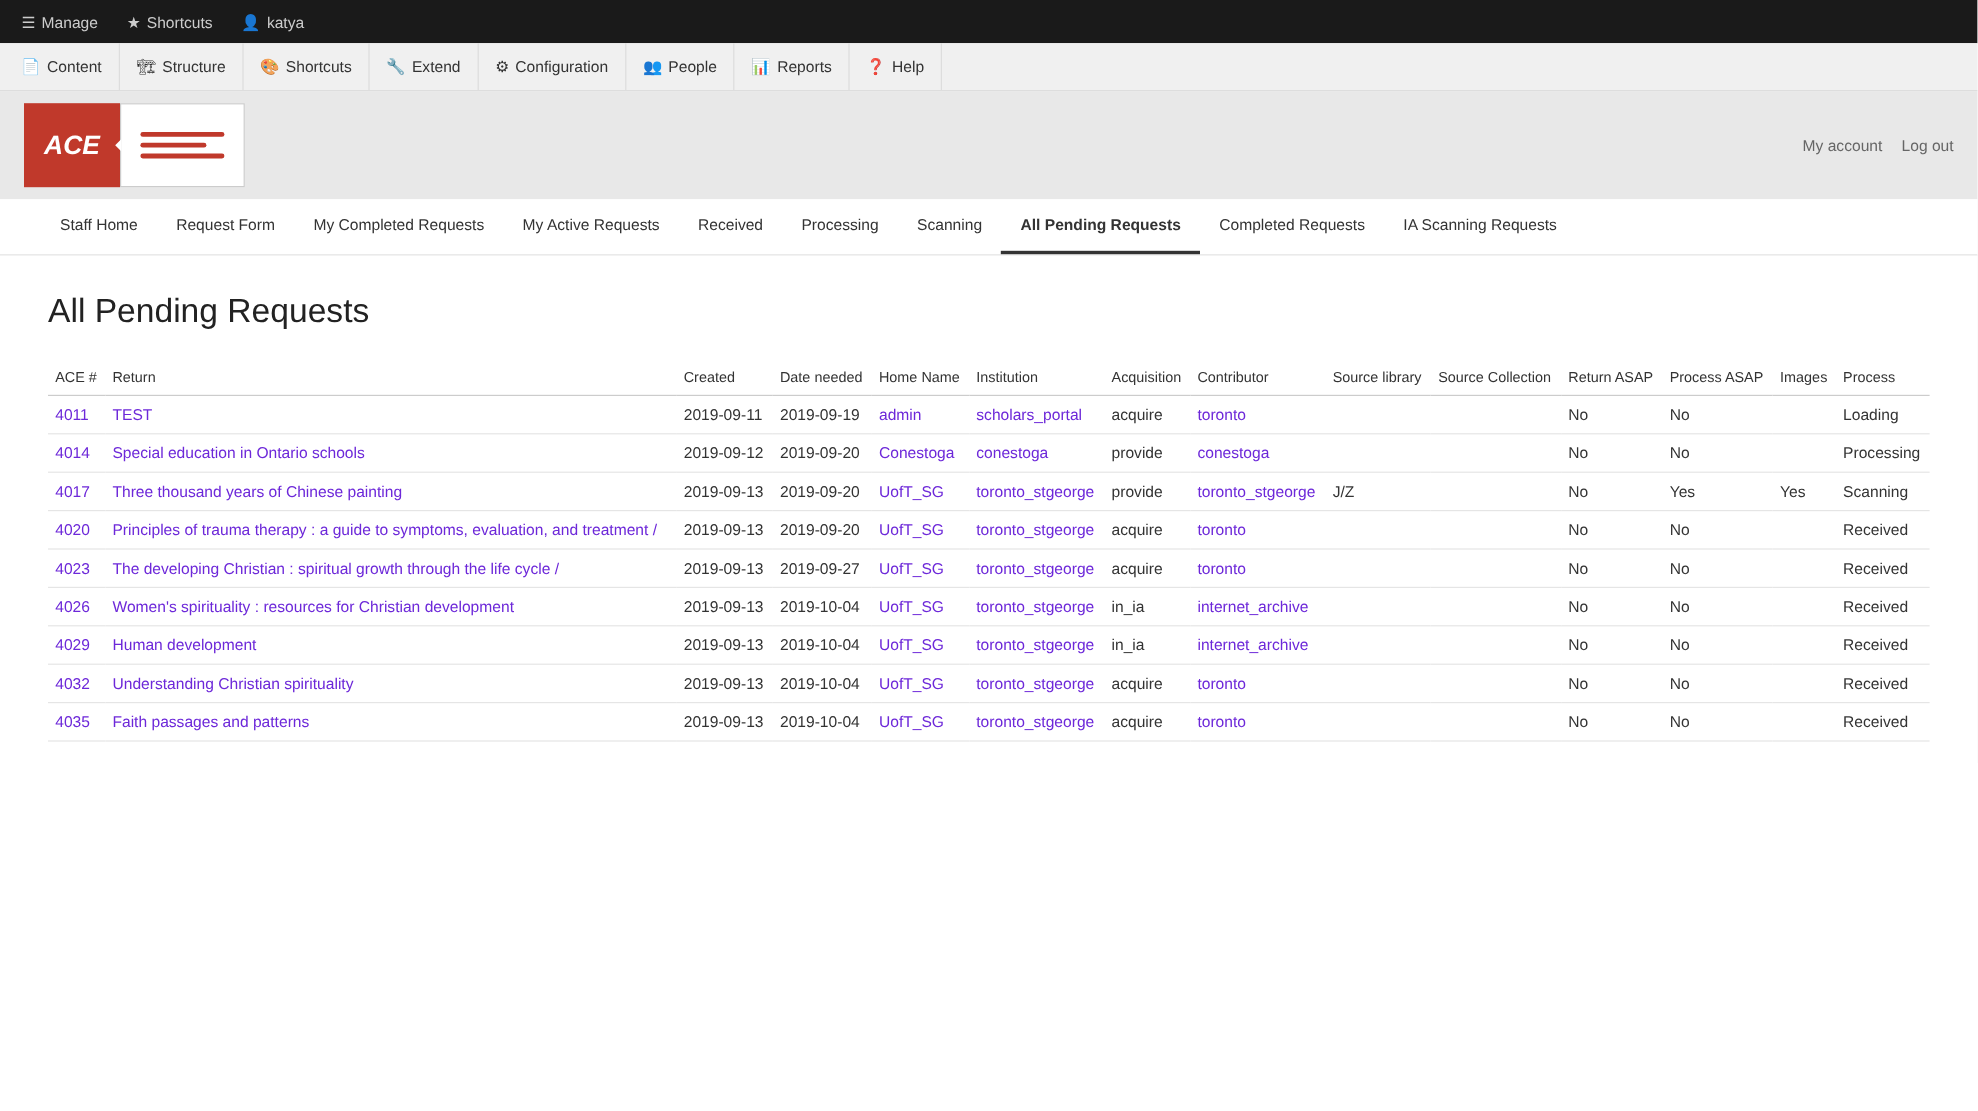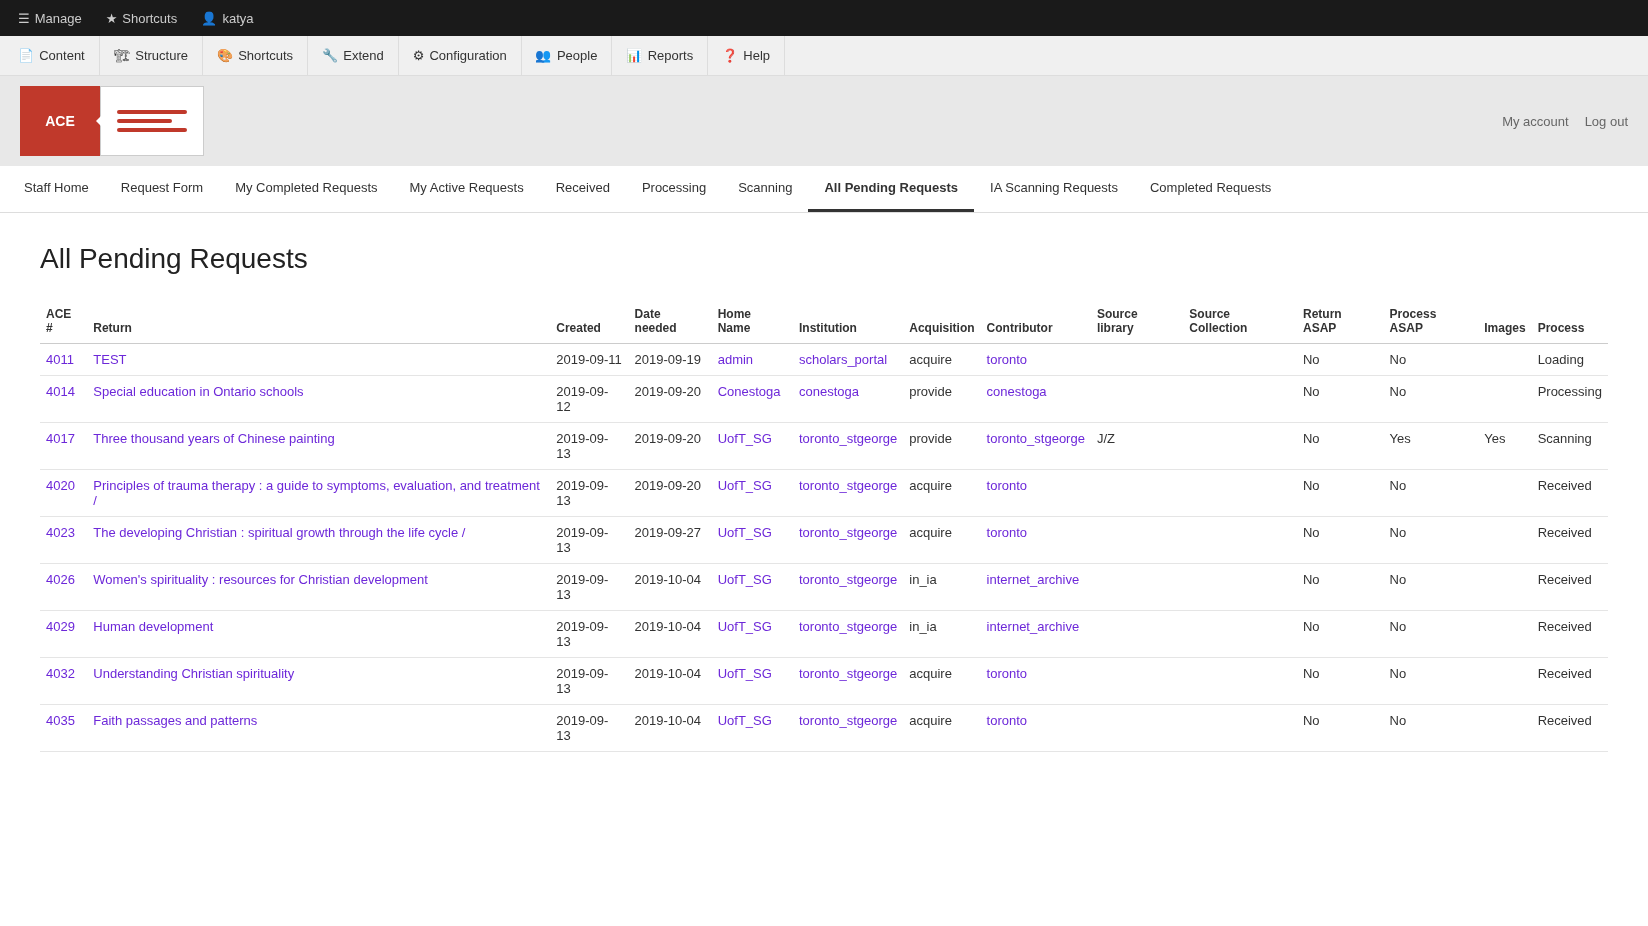--- a/index.html
+++ b/index.html
@@ -56,28 +56,29 @@
       justify-content: space-between;
       min-height: 90px;
     }
     .logo-area {
       display: flex;
       align-items: center;
     }
     .logo-box {
       background: #c0392b;
       color: white;
-      font-size: 14px;
+      font-size: 22px;
       font-weight: bold;
       padding: 12px 16px;
       display: flex;
       align-items: center;
       justify-content: center;
       min-width: 80px;
       min-height: 70px;
+      font-style: italic;
     }
     .logo-speech {
       background: white;
       border: 1px solid #ccc;
       padding: 12px 16px;
       display: flex;
       flex-direction: column;
       gap: 5px;
       min-width: 100px;
       min-height: 70px;
@@ -112,21 +113,21 @@
       color: #666;
       text-decoration: none;
       cursor: pointer;
     }
 
     
     .page-nav {
       background: white;
       border-bottom: 1px solid #ddd;
       display: flex;
-      padding: 0 8px;
+      padding: 0 34px;
       overflow-x: auto;
     }
     .page-nav-item {
       padding: 14px 16px;
       cursor: pointer;
       color: #333;
       font-size: 13px;
       white-space: nowrap;
       border-bottom: 3px solid transparent;
     }
@@ -151,21 +152,21 @@
 
     
     .data-table {
       width: 100%;
       border-collapse: collapse;
       font-size: 13px;
     }
     .data-table th {
       text-align: left;
       padding: 8px 6px;
-      font-weight: bold;
+      font-weight: normal;
       color: #333;
       font-size: 12px;
       border-bottom: 1px solid #ccc;
       vertical-align: bottom;
     }
     .data-table td {
       padding: 8px 6px;
       border-bottom: 1px solid #e5e5e5;
       vertical-align: top;
       color: #333;
@@ -244,22 +245,22 @@
 
 <div class="page-nav" id="page-nav-container">
 <div class="page-nav-item">Staff Home</div>
     <div class="page-nav-item">Request Form</div>
     <div class="page-nav-item">My Completed Requests</div>
     <div class="page-nav-item">My Active Requests</div>
     <div class="page-nav-item">Received</div>
     <div class="page-nav-item">Processing</div>
     <div class="page-nav-item">Scanning</div>
     <div class="page-nav-item active">All Pending Requests</div>
+    <div class="page-nav-item">Completed Requests</div>
     <div class="page-nav-item">IA Scanning Requests</div>
-    <div class="page-nav-item">Completed Requests</div>
   </div>
 
 <div class="main-content">
   <h1 class="page-title">All Pending Requests</h1>
 
   <table class="data-table" id="requests-table">
     <thead id="table-head">
     <tr>
           <th>ACE #</th>
           <th>Return</th>

